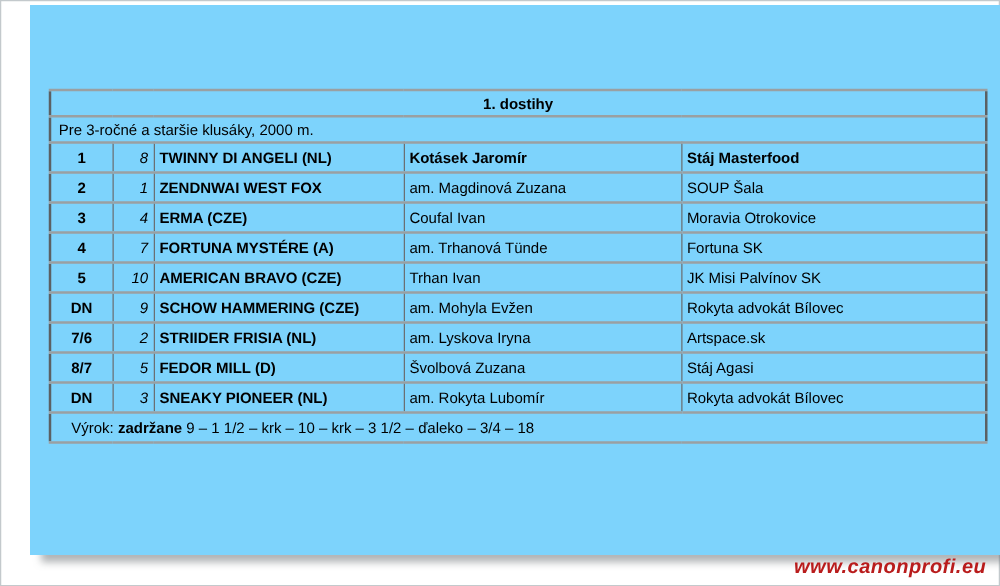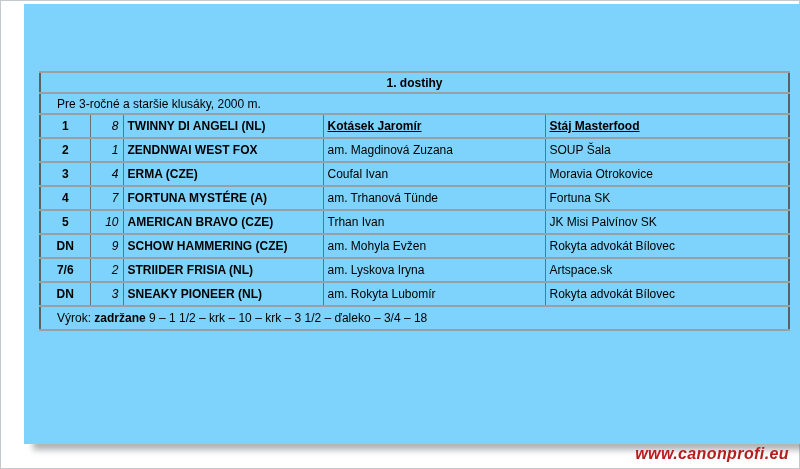--- a/index.html
+++ b/index.html
@@ -33,25 +33,25 @@
     border-left:1px solid #6b7073;
     border-right:1px solid #6b7073;
     height:22px;
     padding:0 4px;
     white-space:nowrap; overflow:hidden;
     vertical-align:middle;
   }
   tr.title-row td, tr.subtitle-row td {
     font-weight:bold; text-align:center; height:19px;
   }
-  tr.conditions-row td { text-align:left; padding-left:16px; height:19px; }
+  tr.conditions-row td { text-align:left; padding-left:6px; height:19px; }
   td.pos { font-weight:bold; text-align:center; padding:0; }
   td.num { font-style:italic; text-align:right; padding-right:5px; }
   td.horse { font-weight:bold; }
-  tr.first-row td.driver, tr.first-row td.stable { font-weight:bold;text-decoration:underline; }
+  tr.first-row td.driver, tr.first-row td.stable { font-weight:bold; }
   tr.verdict-row td { text-align:left; padding-left:16px; }
   tr.verdict-row .emph { font-weight:bold; }
   .watermark {
     position:absolute; right:11px; top:445px;
     font-style:italic; font-weight:bold;
     font-size:16px; letter-spacing:0.4px;
     color:#b91c1c;
   }
 </style>
 </head>
@@ -119,20 +119,27 @@
         <td class="stable">Rokyta advokát Bílovec</td>
       </tr>
       <tr class="result-row">
         <td class="pos">7/6</td>
         <td class="num">2</td>
         <td class="horse">STRIIDER FRISIA (NL)</td>
         <td class="driver">am. Lyskova Iryna</td>
         <td class="stable">Artspace.sk</td>
       </tr>
       <tr class="result-row">
+        <td class="pos">8/7</td>
+        <td class="num">5</td>
+        <td class="horse">FEDOR MILL (D)</td>
+        <td class="driver">Švolbová Zuzana</td>
+        <td class="stable">Stáj Agasi</td>
+      </tr>
+      <tr class="result-row">
         <td class="pos">DN</td>
         <td class="num">3</td>
         <td class="horse">SNEAKY PIONEER (NL)</td>
         <td class="driver">am. Rokyta Lubomír</td>
         <td class="stable">Rokyta advokát Bílovec</td>
       </tr>
 
       <tr class="verdict-row">
         <td colspan="5">
           <span>Výrok:</span>

